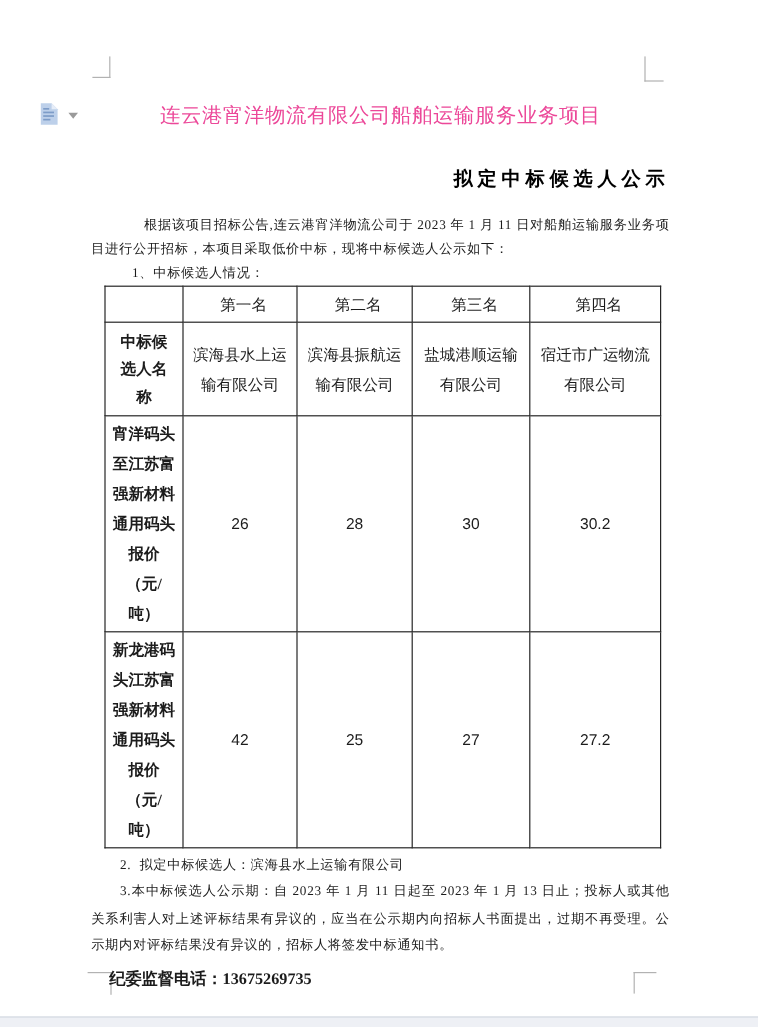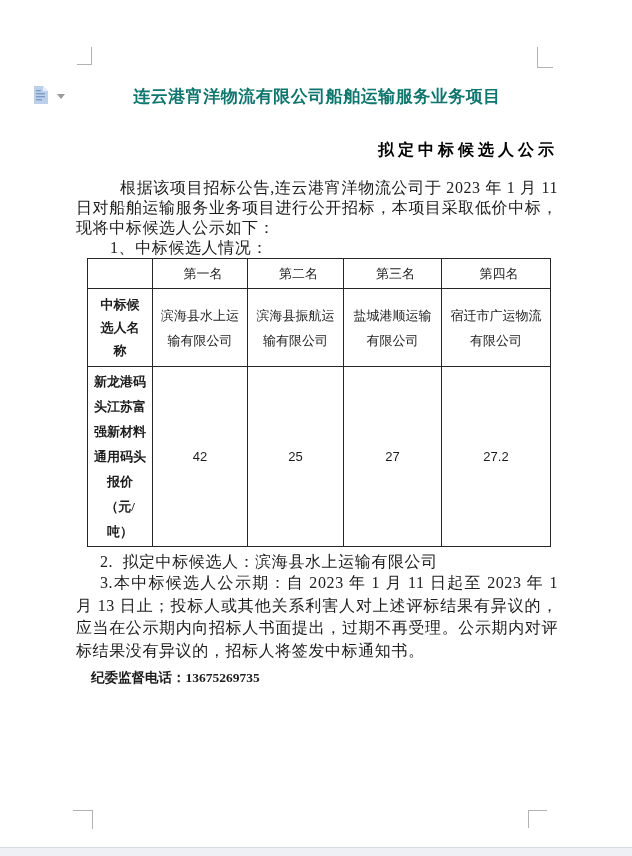--- a/index.html
+++ b/index.html
@@ -27,29 +27,29 @@
     position:absolute; left:25px; top:9px;
     width:0; height:0;
     border-left:4px solid transparent;
     border-right:4px solid transparent;
     border-top:5px solid #9a9a9a;
   }
 
   .content { position:absolute; left:76px; top:84px; width:482px; }
 
   .doc-title {
-    text-align:center; font-size:17px; font-weight:bold;
-    letter-spacing:0.5px; line-height:26px; color:#0f766e;
+    text-align:center; font-size:17px; font-weight:normal;
+    letter-spacing:0.5px; line-height:26px; color:#ec4899;
   }
   .doc-subtitle {
     margin-top:28px; text-align:right; font-size:16px; font-weight:bold;
     letter-spacing:4px; line-height:24px; color:#000;
   }
   .para {
-    font-size:16px; line-height:20px; letter-spacing:0.6px;
+    font-size:11px; line-height:20px; letter-spacing:0.6px;
     text-align:justify;
   }
   .intro { margin-top:16px; text-indent:44px; }
   .item1 { text-indent:34px; }
 
   table.bids {
     margin:0 0 0 11px; margin-top:0;
     border-collapse:collapse;
     width:463px; table-layout:fixed;
     font-size:13px; color:#1c1c1c;
@@ -128,20 +128,27 @@
           <td>第三名</td>
           <td>第四名</td>
         </tr>
         <tr class="r1">
           <td class="lbl">中标候选人名称</td>
           <td class="vtop">滨海县水上运输有限公司</td>
           <td>滨海县振航运输有限公司</td>
           <td>盐城港顺运输有限公司</td>
           <td class="wide-pad">宿迁市广运物流有限公司</td>
         </tr>
+        <tr class="r2">
+          <td class="lbl">宵洋码头至江苏富强新材料通用码头报价（元/吨）</td>
+          <td class="num">26</td>
+          <td class="num">28</td>
+          <td class="num">30</td>
+          <td class="num">30.2</td>
+        </tr>
         <tr class="r3">
           <td class="lbl">新龙港码头江苏富强新材料通用码头报价（元/吨）</td>
           <td class="num">42</td>
           <td class="num">25</td>
           <td class="num">27</td>
           <td class="num">27.2</td>
         </tr>
       </tbody>
     </table>
 

